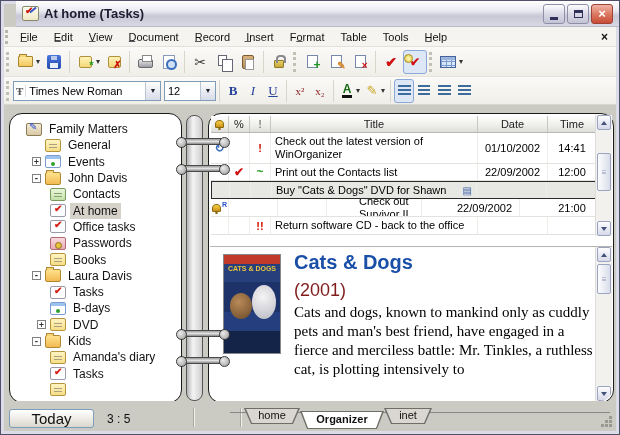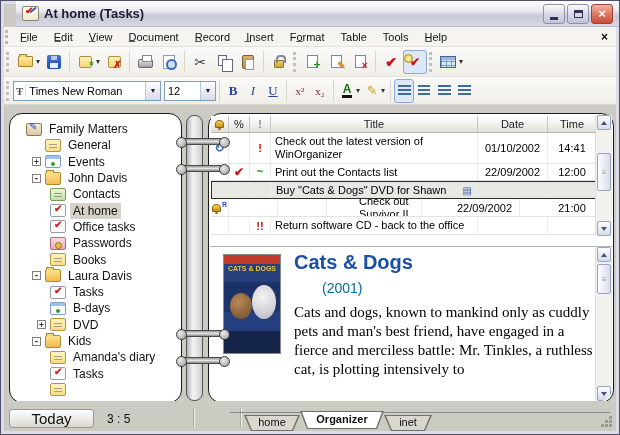--- a/index.html
+++ b/index.html
@@ -167,32 +167,32 @@
   .prev{position:absolute;left:1px;right:1px;top:132px;bottom:1px;border-top:1px solid #b5b5b0;
     border-radius:0 0 12px 12px;background:#fff;overflow:hidden;}
   .poster{position:absolute;left:13px;top:7px;width:58px;height:100px;border:1px solid #888;
     background:linear-gradient(#c23a2a 0 9%,#27407c 9% 28%,#1d3268 28% 58%,#243e7e 58% 78%,#142448 78% 100%);overflow:hidden;}
   .poster .pt{position:absolute;top:10px;left:0;right:0;text-align:center;font-size:7px;font-weight:bold;color:#e9c53c;letter-spacing:0;}
   .poster::before{content:"";position:absolute;left:6px;top:38px;width:22px;height:26px;border-radius:50%;
     background:radial-gradient(circle at 40% 35%,#b98a58,#6a4a28);}
   .poster::after{content:"";position:absolute;right:4px;top:30px;width:24px;height:34px;border-radius:50%;
     background:radial-gradient(circle at 45% 35%,#f4f4f4,#b9b9c4);}
   .pv-title{position:absolute;left:84px;top:4px;font-size:20px;font-weight:bold;color:#1a4fa8;}
-  .pv-year{position:absolute;left:84px;top:33px;font-size:14px;color:#0369a1;margin-left:28px;}
+  .pv-year{position:absolute;left:84px;top:33px;font-size:18px;color:#7f1d1d;}
   .pv-body{position:absolute;left:84px;top:56px;width:299px;font-family:"Liberation Serif","DejaVu Serif",serif;
     font-size:15px;line-height:19px;color:#000;}
 
   
   .bottombar{position:absolute;left:3px;right:3px;bottom:3px;height:30px;background:#cbcac3;}
   .today{position:absolute;left:5px;top:8px;width:85px;height:19px;border:1px solid #7b9ebd;border-radius:3px;
     background:linear-gradient(#ffffff,#eceae4 55%,#d9d7cd);font-size:15px;text-align:center;line-height:17px;color:#111;}
   .count{position:absolute;left:103px;top:11px;font-size:12px;color:#111;}
   .bdiv{position:absolute;top:7px;height:19px;border-left:1px solid #a8a79e;border-right:1px solid #f2f1ea;}
   .tabline{position:absolute;left:226px;right:6px;top:11px;border-top:1px solid #8a8a84;}
-  .tab{position:absolute;top:14px;height:16px;}
+  .tab{position:absolute;top:7px;height:16px;}
   .tab .shape{position:absolute;inset:0;background:#6e6e68;clip-path:polygon(0 0,100% 0,calc(100% - 7px) 100%,7px 100%);}
   .tab .fill{position:absolute;inset:1px 1px 1px 1px;background:#d9d7cf;clip-path:polygon(1px 0,calc(100% - 1px) 0,calc(100% - 7px) 100%,7px 100%);}
   .tab .lab{position:absolute;inset:0;text-align:center;font-size:11px;line-height:15px;color:#111;z-index:2;}
   .tab.active{top:10px;height:18px;}
   .tab.active .fill{background:#ffffff;}
   .tab.active .lab{font-weight:bold;line-height:17px;}
   .rgrip{position:absolute;right:4px;bottom:4px;width:3px;height:3px;background:#9a998f;
     box-shadow:-4px 0 #9a998f,0 -4px #9a998f,-8px 0 #9a998f,0 -8px #9a998f,-4px -4px #9a998f;}
 </style>
 </head>

